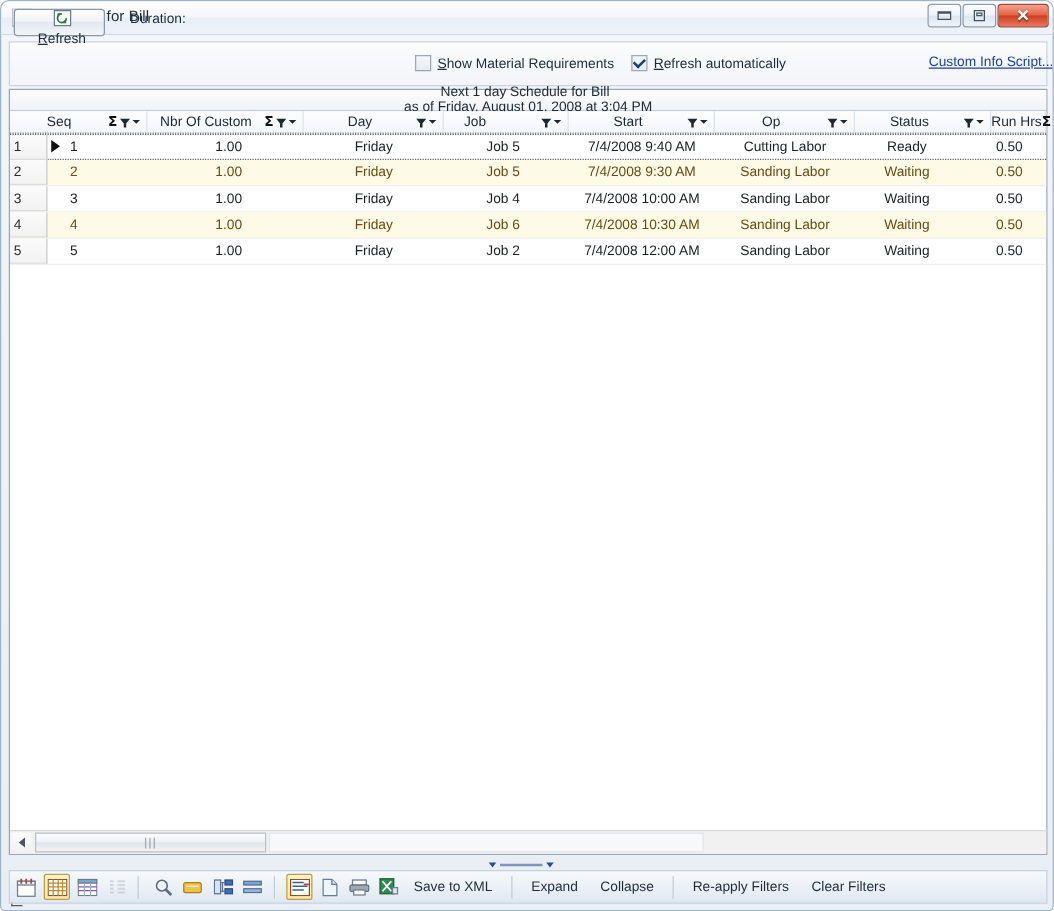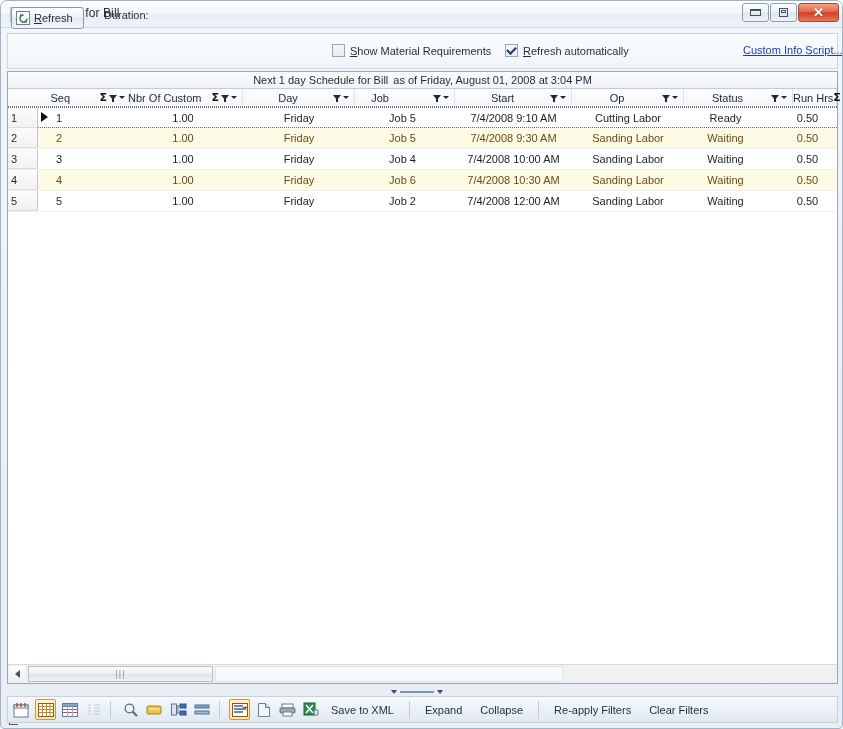--- a/index.html
+++ b/index.html
@@ -68,20 +68,21 @@
     border: 1px solid #cbd5e0;
   }
   #refresh-btn {
     position: absolute; left: 10px; top: 6px;
     width: 73px; height: 22px;
     border: 1px solid #8a99a8;
     border-radius: 3px;
     background: linear-gradient(180deg,#fdfefe 0%, #f0f3f7 45%, #e2e8ef 50%, #f1f5f9 100%);
     display: flex; align-items: center; gap: 4px; padding-left: 4px;
     cursor: default;
+    flex-direction: column;
   }
   #refresh-btn .lbl { font-size: 11px; color: #1f2d3a; }
   #refresh-btn .lbl u { text-decoration: underline; }
   .refresh-ico {
     width: 14px; height: 14px; border: 1px solid #6f7d8c; background: #f7f9fb;
     display:flex; align-items:center; justify-content:center;
   }
   #duration-label {
     position: absolute; left: 103px; top: 8px;
     font-size: 11px; color: #1f2d3a;
@@ -133,21 +134,21 @@
     width: 831px; height: 613px;
     background: #ffffff;
     border: 1px solid #9aa8b6;
   }
   #grid-caption {
     position: relative;
     height: 17px;
     background: linear-gradient(180deg,#fbfcfd 0%, #f0f3f6 100%);
     border-bottom: 1px solid #c3ccd6;
     display: flex; align-items: center; justify-content: center;
-    font-size: 11px; color: #1c2933;
+    font-size: 11px; color: #1c2933; flex-direction: column;
   }
   #grid-caption .cap-a { margin-right: 5px; }
 
   #grid-header {
     position: relative;
     height: 18px;
     background: linear-gradient(180deg,#fdfdfe 0%, #f4f6f9 100%);
     border-bottom: 1px dotted #777f88;
   }
   .hcell {
@@ -327,21 +328,21 @@
   <div id="custom-info-link">Custom Info Script...</div>
 
   <div id="grid">
 
     <div id="grid-caption">
       <span class="cap-a">Next 1 day Schedule for Bill</span>
       <span>as of Friday, August 01, 2008 at 3:04 PM</span>
     </div>
 
     <div id="grid-header">
-        <div class="hcell" style="left: 13px; width: 110px;">
+        <div class="hcell" style="left: 0px; width: 110px;">
           <span class="htitle">Seq</span>
           <span class="hicons">
             <span class="sigma">Σ</span>
             <span class="funnel"></span>
             <span class="caret"></span>
           </span>
         </div>
         <div class="hcell" style="left: 110px; width: 125px;">
           <span class="htitle">Nbr Of Custom</span>
           <span class="hicons">
@@ -395,21 +396,21 @@
       </div>
 
     <div id="grid-body">
         <div class="grow current">
           <div class="rowhdr">1</div>
           <span class="rowarrow"></span>
           <div class="gcell " style="left: 48px; width: 28px;">1</div>
           <div class="gcell c" style="left: 125px; width: 100px;">1.00</div>
           <div class="gcell c" style="left: 235px; width: 112px;">Friday</div>
           <div class="gcell c" style="left: 347px; width: 95px;">Job 5</div>
-          <div class="gcell c" style="left: 447px; width: 117px;">7/4/2008 9:10 AM</div>
+          <div class="gcell c" style="left: 447px; width: 117px;">7/4/2008 9:40 AM</div>
           <div class="gcell c" style="left: 564px; width: 112px;">Cutting Labor</div>
           <div class="gcell c" style="left: 660px; width: 115px;">Ready</div>
           <div class="gcell c" style="left: 770px; width: 59px;">0.50</div>
         </div>
         <div class="grow alt">
           <div class="rowhdr">2</div>
           <div class="gcell " style="left: 48px; width: 28px;">2</div>
           <div class="gcell c" style="left: 125px; width: 100px;">1.00</div>
           <div class="gcell c" style="left: 235px; width: 112px;">Friday</div>
           <div class="gcell c" style="left: 347px; width: 95px;">Job 5</div>

